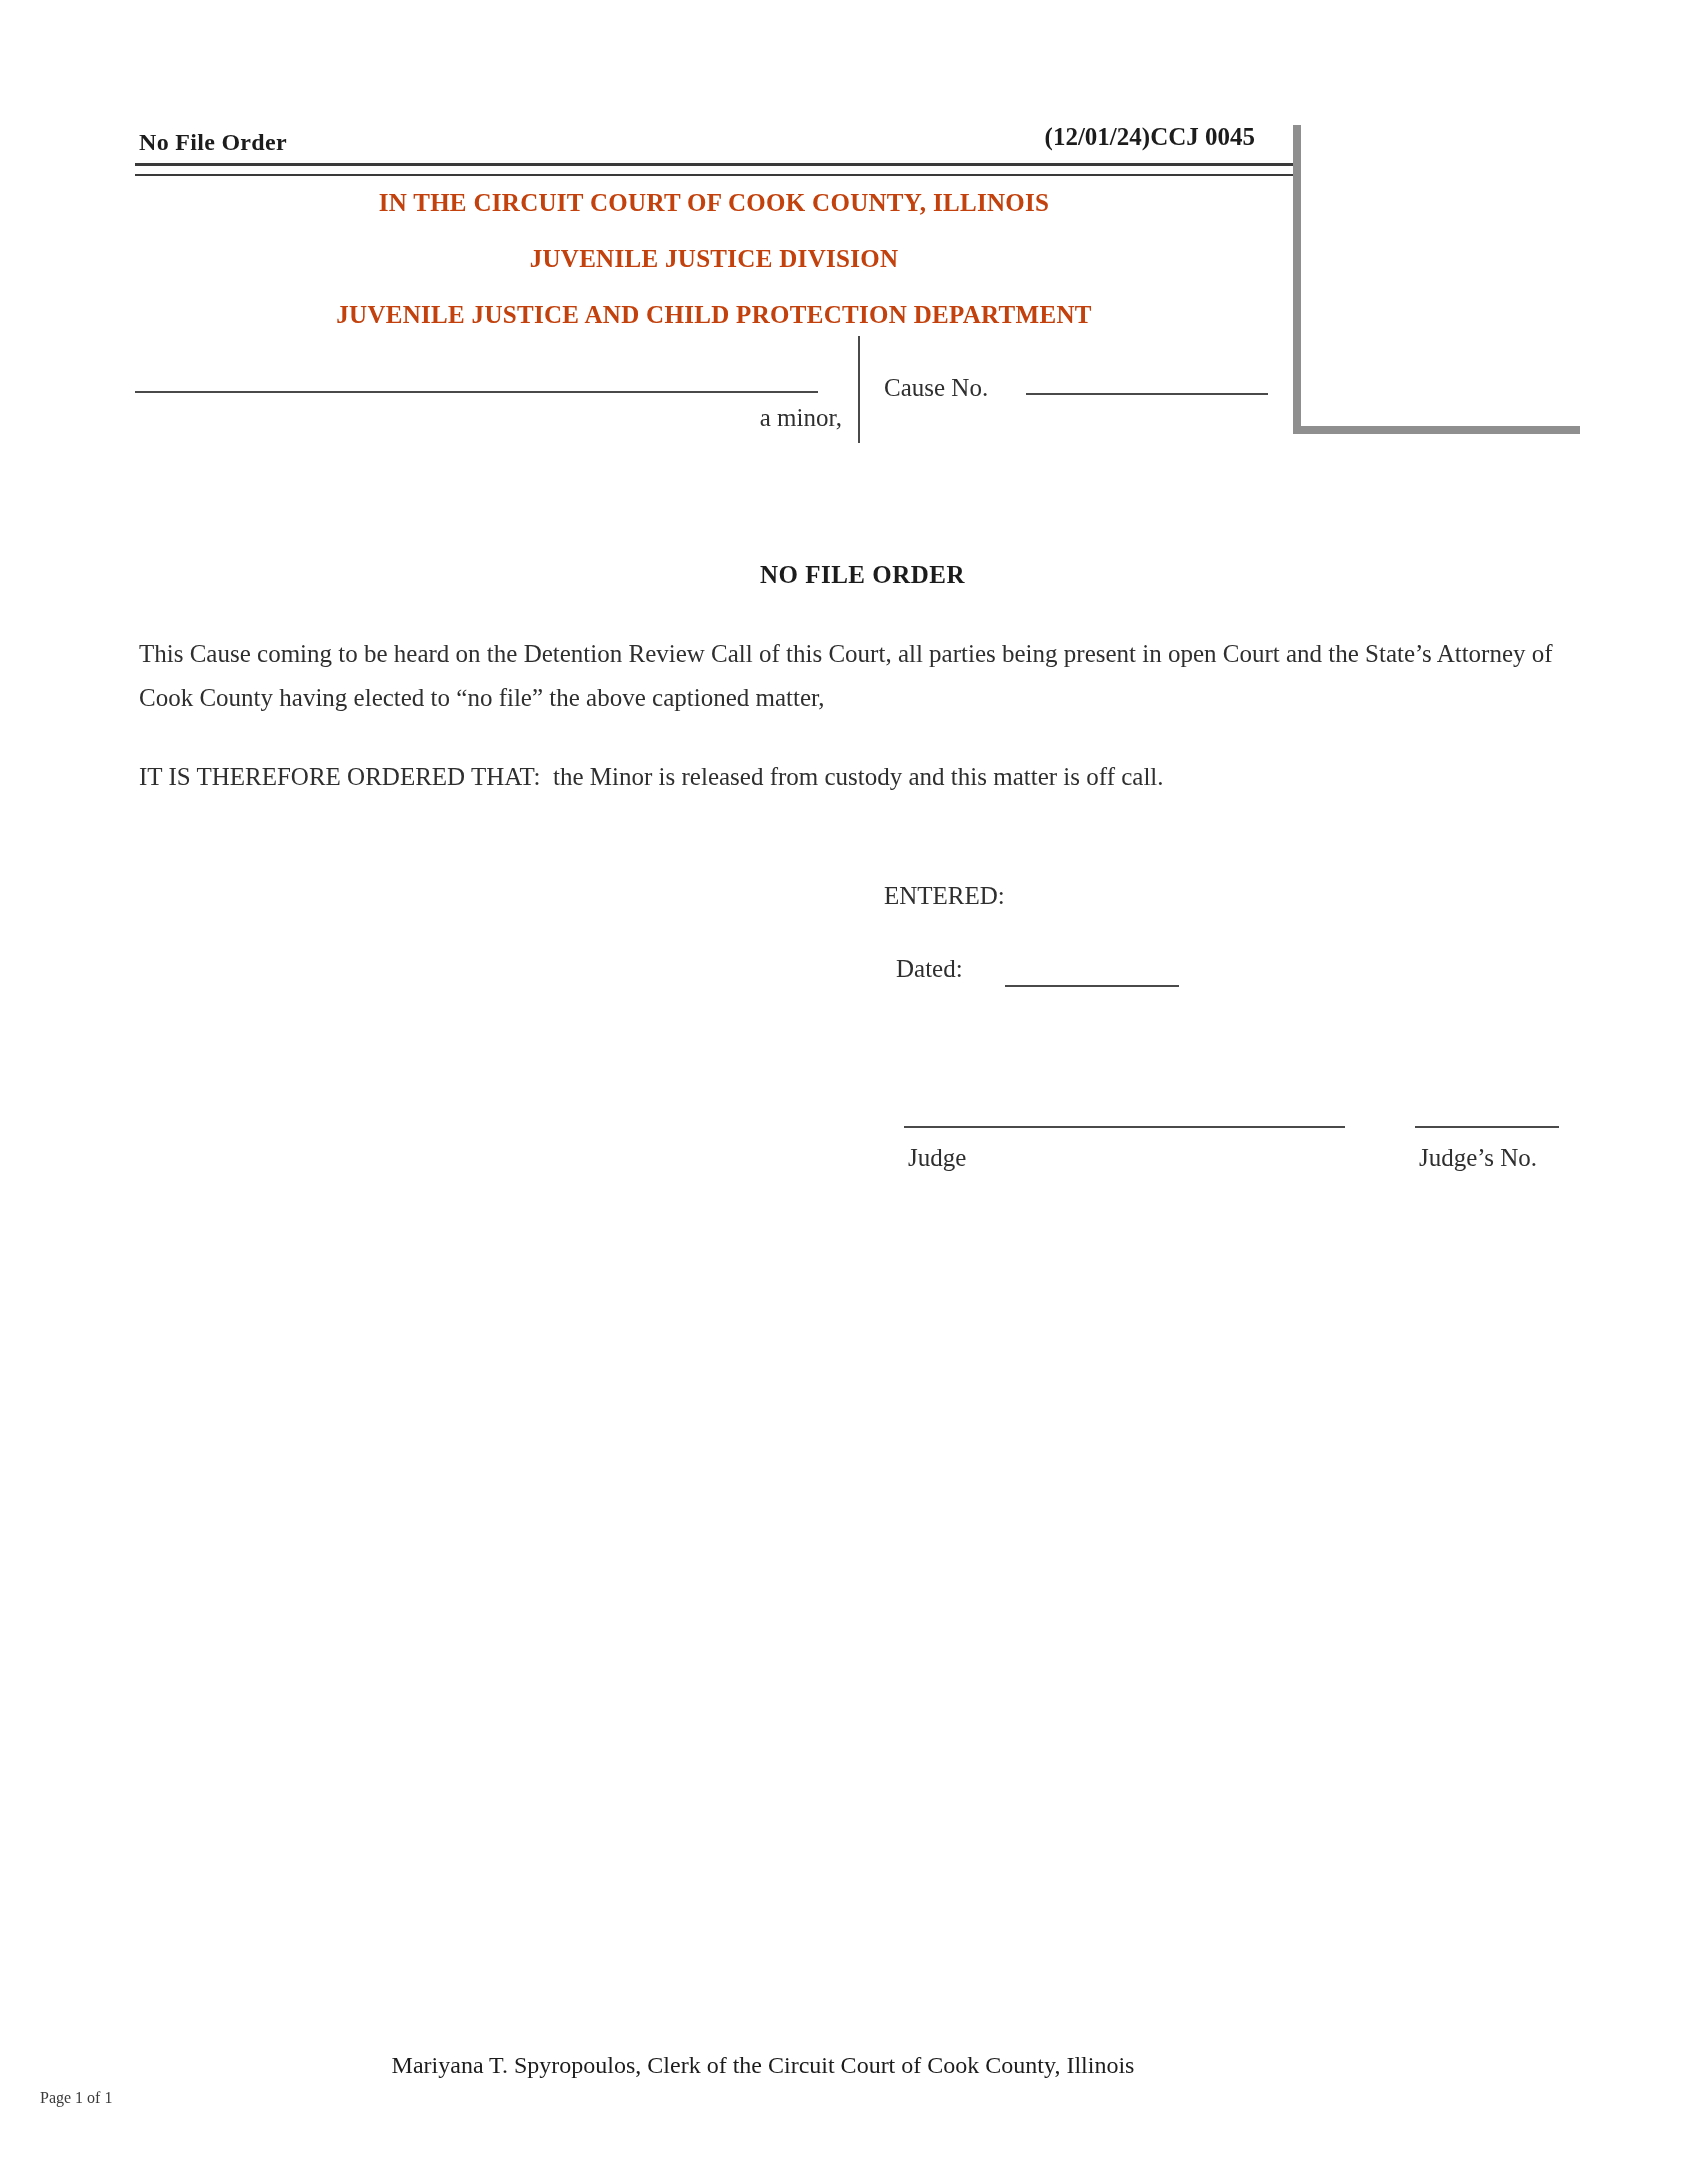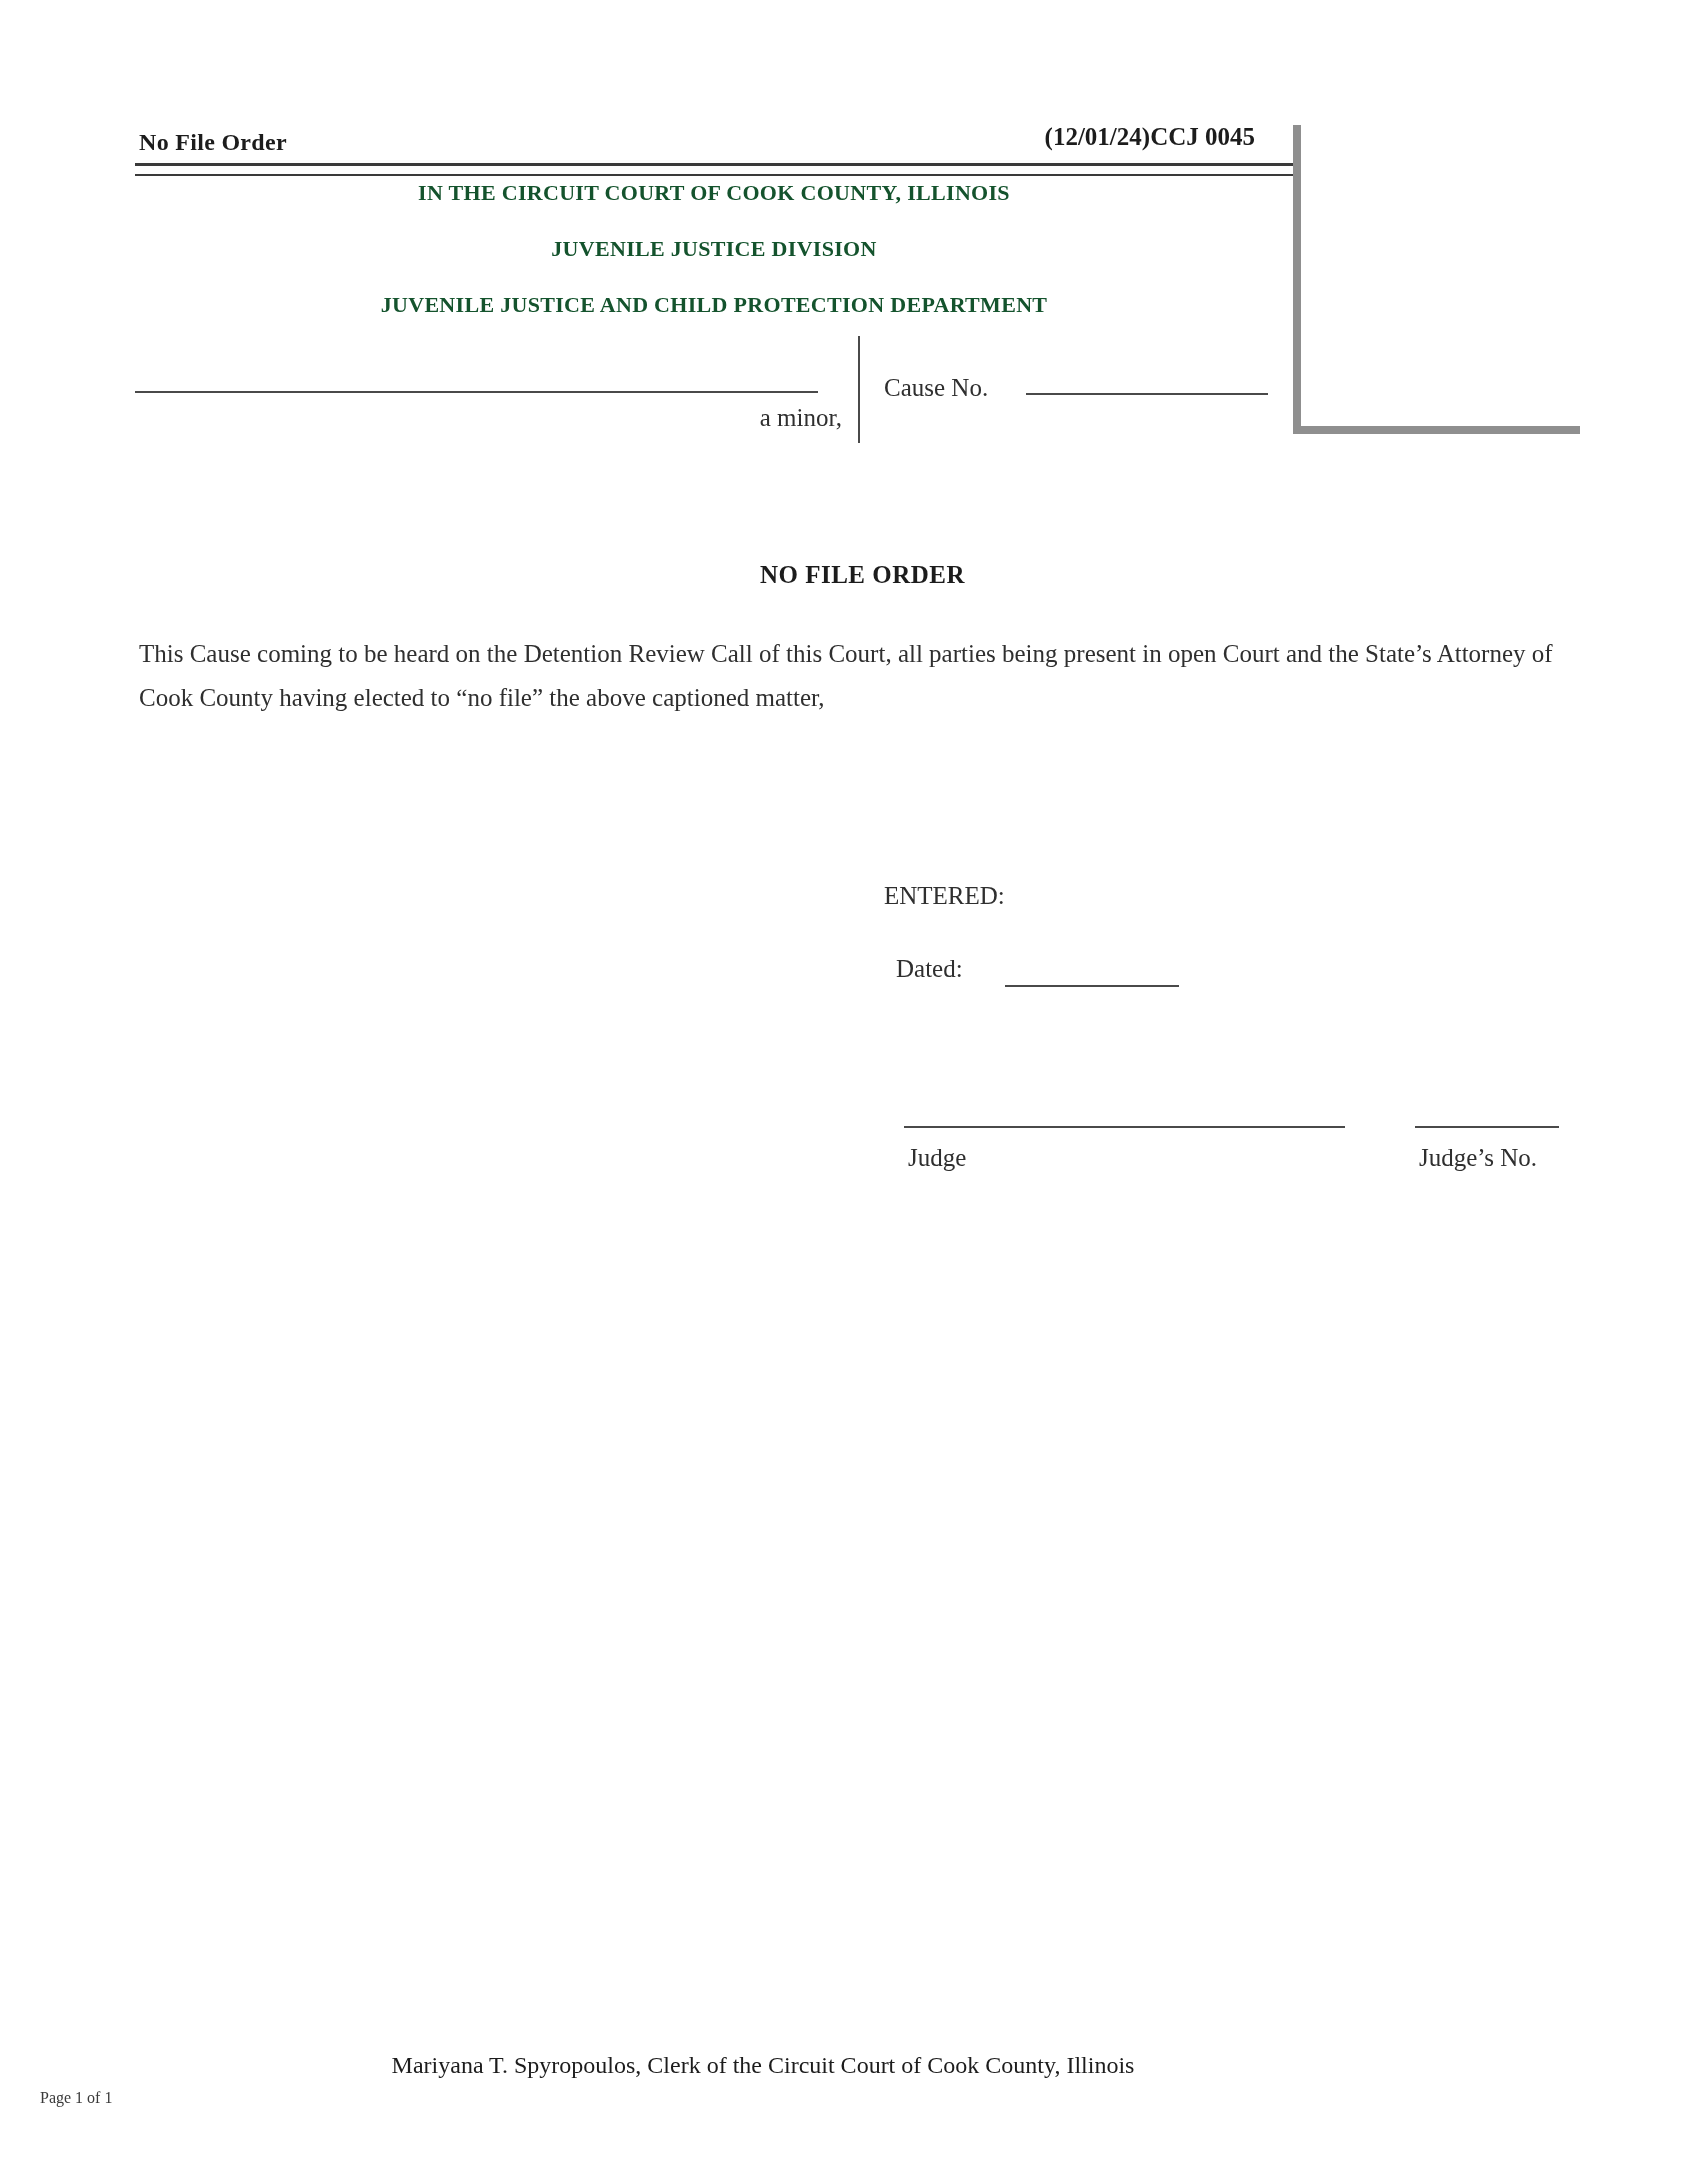--- a/index.html
+++ b/index.html
@@ -55,26 +55,26 @@
   .bracket-h {
     position: absolute;
     left: 1257px; top: 390px;
     width: 287px; height: 4px;
     background: #8f8f8f;
   }
 
   
   .court-header {
     position: absolute;
-    left: 99px; top: 121px;
+    left: 99px; top: 131px;
     width: 1158px;
     text-align: center;
-    font-size: 22px;
-    font-weight: bold;
-    color: #14532d;
+    font-size: 25px;
+    font-weight: bold;
+    color: #c2410c;
     line-height: 40px;
     letter-spacing: 0.3px;
   }
 
   
   .minor-line {
     position: absolute;
     left: 99px; top: 315px;
     width: 683px; height: 42px;
     border-bottom: 2px solid #4a4a4a;
@@ -212,20 +212,21 @@
 
   <div class="minor-line"></div>
   <div class="minor-label">a minor,</div>
   <div class="caption-divider"></div>
   <div class="case-no-label">Cause No.</div>
   <div class="case-no-line"></div>
 
   <div class="doc-title">NO FILE ORDER</div>
 
   <p class="body-para">This Cause coming to be heard on the Detention Review Call of this Court, all parties being present in open Court and the State’s Attorney of Cook County having elected to “no file” the above captioned matter,</p>
+  <p class="ordered-para">IT IS THEREFORE ORDERED THAT:  the Minor is released from custody and this matter is off call.</p>
 
   <div class="entered">ENTERED:</div>
   <div class="dated-row">
     <span>Dated:</span>
     <span class="dated-line"></span>
   </div>
 
   <div class="sig-row">
     <div class="sig-col-judge">
       <div class="sig-line"></div>

